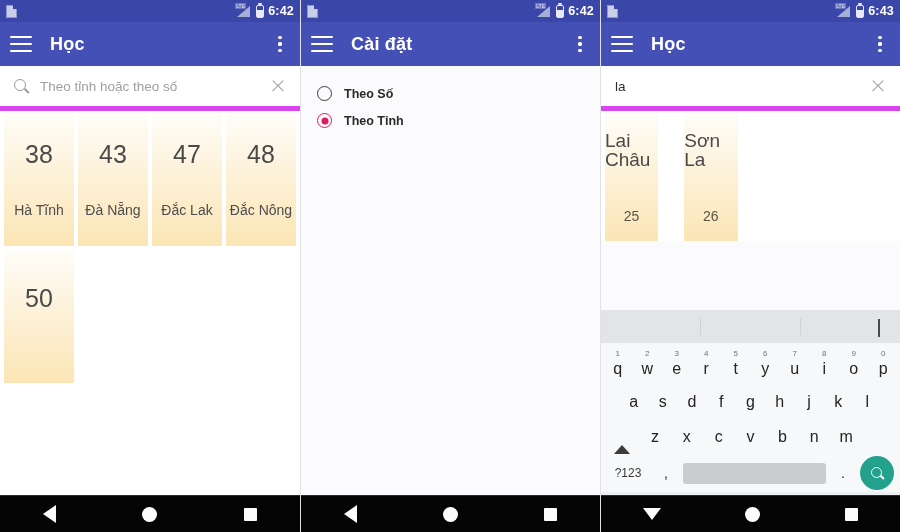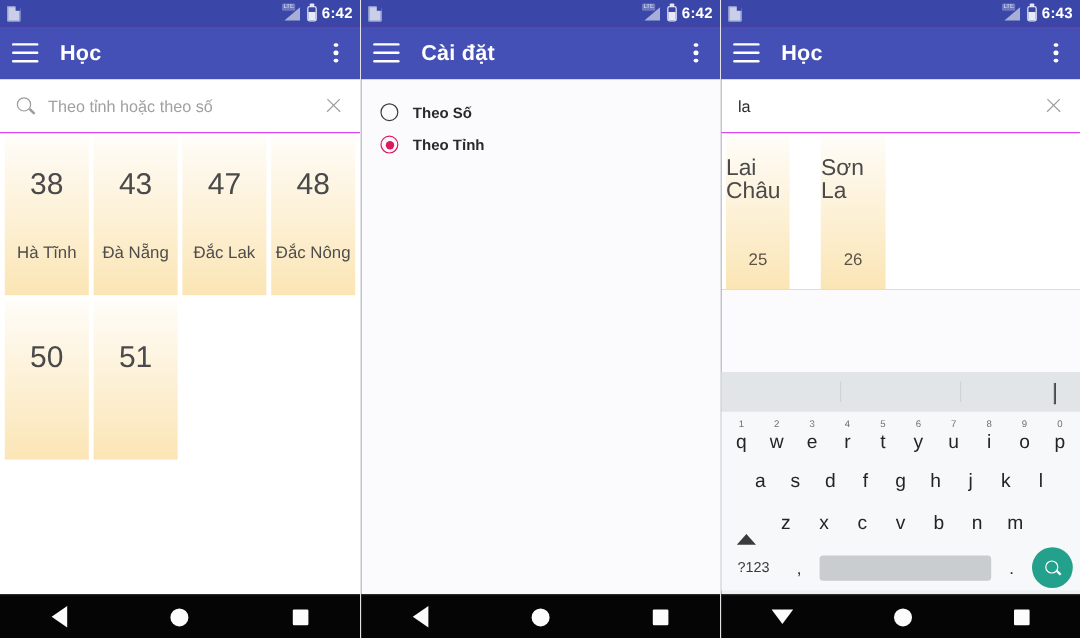--- a/index.html
+++ b/index.html
@@ -138,21 +138,21 @@
   }
 
   
   .searchbar {
     height: 45px;
     background: #ffffff;
     display: flex;
     align-items: center;
     padding: 0 14px;
     flex: 0 0 auto;
-    border-bottom: 1px solid #d946ef;
+    border-bottom: 5px solid #d946ef;
   }
   .search-ic {
     width: 15px; height: 15px;
     position: relative;
     flex: 0 0 auto;
     margin-right: 11px;
   }
   .search-ic::before {
     content: "";
     position: absolute; left: 0; top: 0;
@@ -518,24 +518,20 @@
       <div class="card">
         <span class="num">47</span>
         <span class="name">Đắc Lak</span>
       </div>
       <div class="card">
         <span class="num">48</span>
         <span class="name">Đắc Nông</span>
       </div>
       <div class="card">
         <span class="num">50</span>
-        <span class="name"></span>
-      </div>
-      <div class="card">
-        <span class="num">51</span>
         <span class="name"></span>
       </div>
     </div>
 
     <div class="navbar">
       <span class="nav-back"></span>
       <span class="nav-home"></span>
       <span class="nav-recent"></span>
     </div>
   </div>

